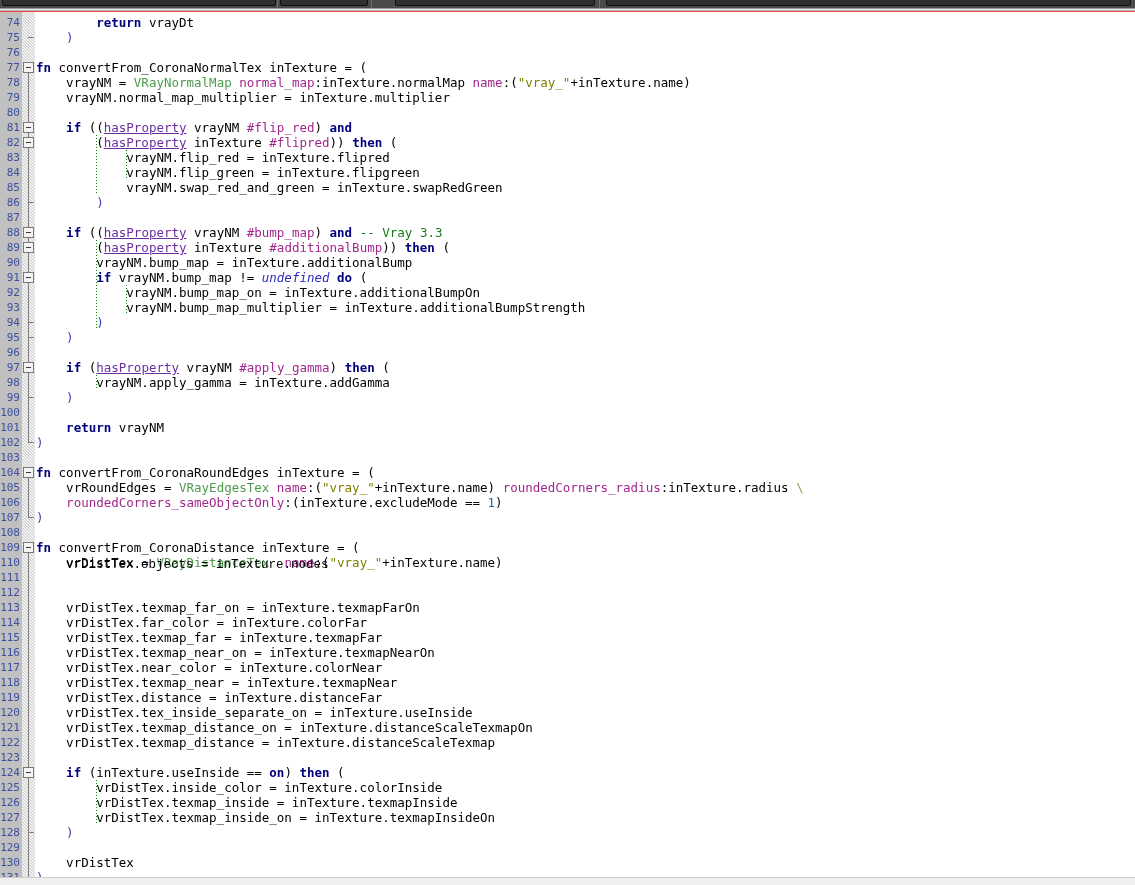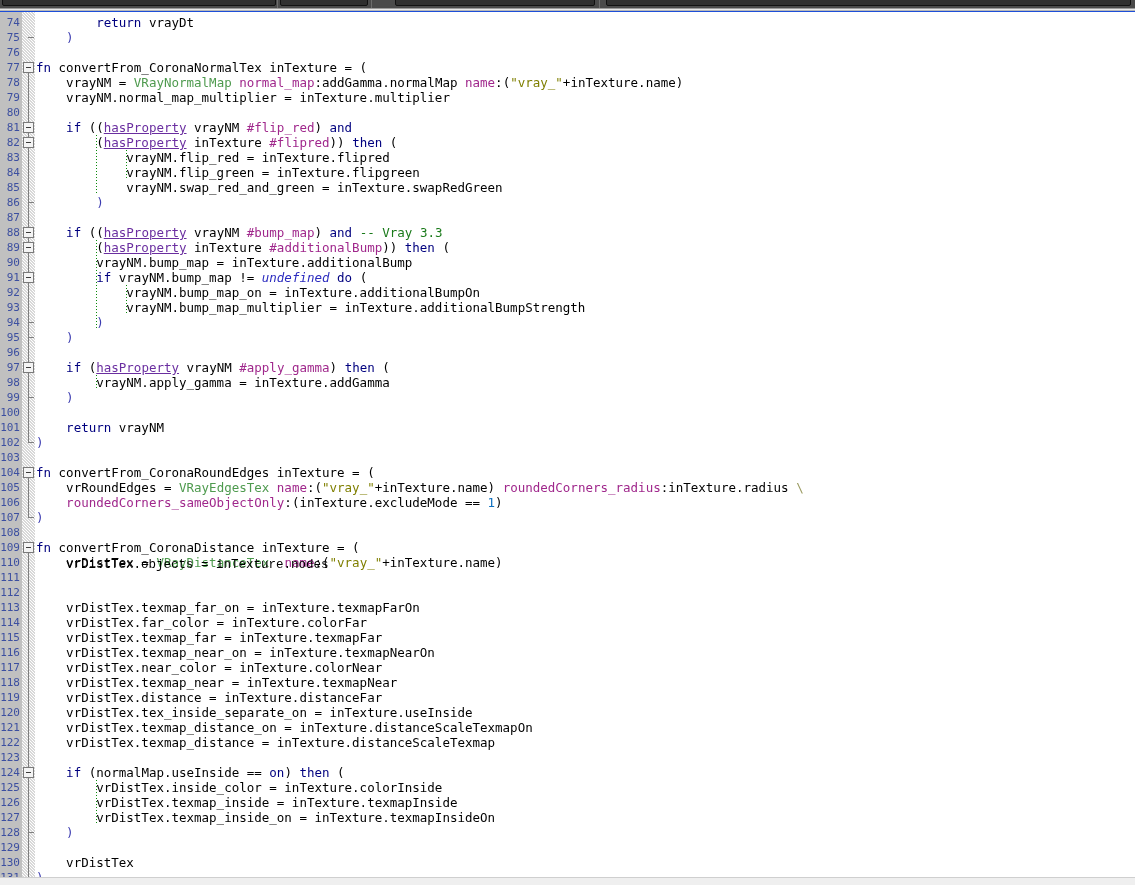--- a/index.html
+++ b/index.html
@@ -8,21 +8,21 @@
     margin: 0; padding: 0;
     width: 1135px; height: 885px;
     overflow: hidden;
     background: #ffffff;
     font-family: "DejaVu Sans Mono", "Liberation Mono", monospace;
   }
 
   #app {
     position: relative;
     width: 1135px; height: 885px;
-    background: #1d4ed8;
+    background: #ef4444;
   }
 
   
   .toolbar-strip {
     position: absolute; top: 0; left: 0;
     width: 1135px; height: 9px;
     background: #4a4a4a;
     border-bottom: 1px solid #9a9a9a;
     overflow: hidden;
   }
@@ -137,21 +137,21 @@
 
   
   .iguide {
     position: absolute;
     width: 1px;
     background-image: linear-gradient(to bottom, #0a8a0a 0px, #0a8a0a 1px, transparent 1px, transparent 3px);
     background-size: 1px 3px;
   }
 
   
-  .t-kw       { color: #00007f; font-weight: normal; }
+  .t-kw       { color: #00007f; font-weight: bold; }
   .t-class    { color: #4e9a4e; }
   .t-param    { color: #a0288c; }
   .t-fn       { color: #6a2ea0; text-decoration: underline; }
   .t-str      { color: #7f7f00; }
   .t-num      { color: #0d6fbf; }
   .t-cmt      { color: #1a7a1a; }
   .t-ital     { color: #2b2bbf; font-style: italic; }
   .t-paren    { color: #3b3bb0; }
   .t-cont     { color: #9a9a60; }
   .t-plain    { color: #000000; }
@@ -271,21 +271,21 @@
         <div class="iguide" style="left: 60px; top: 123px; height: 60px;"></div>
         <div class="iguide" style="left: 90px; top: 138px; height: 30px;"></div>
         <div class="iguide" style="left: 60px; top: 228px; height: 90px;"></div>
         <div class="iguide" style="left: 90px; top: 273px; height: 30px;"></div>
         <div class="iguide" style="left: 60px; top: 363px; height: 15px;"></div>
         <div class="iguide" style="left: 60px; top: 768px; height: 45px;"></div>
         <div class="line" style="top: 3px;"><span class="t-plain">        </span><span class="t-kw">return</span><span class="t-plain"> vrayDt</span></div>
         <div class="line" style="top: 18px;"><span class="t-paren">    )</span></div>
         <div class="line" style="top: 33px;"></div>
         <div class="line" style="top: 48px;"><span class="t-kw">fn</span><span class="t-plain"> convertFrom_CoronaNormalTex inTexture = (</span></div>
-        <div class="line" style="top: 63px;"><span class="t-plain">    vrayNM = </span><span class="t-class">VRayNormalMap</span><span class="t-plain"> </span><span class="t-param">normal_map</span><span class="t-plain">:addGamma.normalMap </span><span class="t-param">name</span><span class="t-plain">:(</span><span class="t-str">"vray_"</span><span class="t-plain">+inTexture.name)</span></div>
+        <div class="line" style="top: 63px;"><span class="t-plain">    vrayNM = </span><span class="t-class">VRayNormalMap</span><span class="t-plain"> </span><span class="t-param">normal_map</span><span class="t-plain">:inTexture.normalMap </span><span class="t-param">name</span><span class="t-plain">:(</span><span class="t-str">"vray_"</span><span class="t-plain">+inTexture.name)</span></div>
         <div class="line" style="top: 78px;"><span class="t-plain">    vrayNM.normal_map_multiplier = inTexture.multiplier</span></div>
         <div class="line" style="top: 93px;"></div>
         <div class="line" style="top: 108px;"><span class="t-plain">    </span><span class="t-kw">if</span><span class="t-plain"> ((</span><span class="t-fn">hasProperty</span><span class="t-plain"> vrayNM </span><span class="t-param">#flip_red</span><span class="t-plain">) </span><span class="t-kw">and</span></div>
         <div class="line" style="top: 123px;"><span class="t-plain">        (</span><span class="t-fn">hasProperty</span><span class="t-plain"> inTexture </span><span class="t-param">#flipred</span><span class="t-plain">)) </span><span class="t-kw">then</span><span class="t-plain"> (</span></div>
         <div class="line" style="top: 138px;"><span class="t-plain">            vrayNM.flip_red = inTexture.flipred</span></div>
         <div class="line" style="top: 153px;"><span class="t-plain">            vrayNM.flip_green = inTexture.flipgreen</span></div>
         <div class="line" style="top: 168px;"><span class="t-plain">            vrayNM.swap_red_and_green = inTexture.swapRedGreen</span></div>
         <div class="line" style="top: 183px;"><span class="t-paren">        )</span></div>
         <div class="line" style="top: 198px;"></div>
         <div class="line" style="top: 213px;"><span class="t-plain">    </span><span class="t-kw">if</span><span class="t-plain"> ((</span><span class="t-fn">hasProperty</span><span class="t-plain"> vrayNM </span><span class="t-param">#bump_map</span><span class="t-plain">) </span><span class="t-kw">and</span><span class="t-plain"> </span><span class="t-cmt">-- Vray 3.3</span></div>
@@ -317,21 +317,21 @@
         <div class="line" style="top: 603px;"><span class="t-plain">    vrDistTex.far_color = inTexture.colorFar</span></div>
         <div class="line" style="top: 618px; text-align: right;"><span class="t-plain">    vrDistTex.texmap_far = inTexture.texmapFar</span></div>
         <div class="line" style="top: 633px;"><span class="t-plain">    vrDistTex.texmap_near_on = inTexture.texmapNearOn</span></div>
         <div class="line" style="top: 648px;"><span class="t-plain">    vrDistTex.near_color = inTexture.colorNear</span></div>
         <div class="line" style="top: 663px;"><span class="t-plain">    vrDistTex.texmap_near = inTexture.texmapNear</span></div>
         <div class="line" style="top: 678px;"><span class="t-plain">    vrDistTex.distance = inTexture.distanceFar</span></div>
         <div class="line" style="top: 693px;"><span class="t-plain">    vrDistTex.tex_inside_separate_on = inTexture.useInside</span></div>
         <div class="line" style="top: 708px;"><span class="t-plain">    vrDistTex.texmap_distance_on = inTexture.distanceScaleTexmapOn</span></div>
         <div class="line" style="top: 723px;"><span class="t-plain">    vrDistTex.texmap_distance = inTexture.distanceScaleTexmap</span></div>
         <div class="line" style="top: 738px;"></div>
-        <div class="line" style="top: 753px;"><span class="t-plain">    </span><span class="t-kw">if</span><span class="t-plain"> (normalMap.useInside == </span><span class="t-kw">on</span><span class="t-plain">) </span><span class="t-kw">then</span><span class="t-plain"> (</span></div>
+        <div class="line" style="top: 753px;"><span class="t-plain">    </span><span class="t-kw">if</span><span class="t-plain"> (inTexture.useInside == </span><span class="t-kw">on</span><span class="t-plain">) </span><span class="t-kw">then</span><span class="t-plain"> (</span></div>
         <div class="line" style="top: 768px;"><span class="t-plain">        vrDistTex.inside_color = inTexture.colorInside</span></div>
         <div class="line" style="top: 783px;"><span class="t-plain">        vrDistTex.texmap_inside = inTexture.texmapInside</span></div>
         <div class="line" style="top: 798px;"><span class="t-plain">        vrDistTex.texmap_inside_on = inTexture.texmapInsideOn</span></div>
         <div class="line" style="top: 813px;"><span class="t-paren">    )</span></div>
         <div class="line" style="top: 828px;"></div>
         <div class="line" style="top: 843px;"><span class="t-plain">    vrDistTex</span></div>
         <div class="line" style="top: 858px;"><span class="t-paren">)</span></div>
       </div>
   </div>
 

